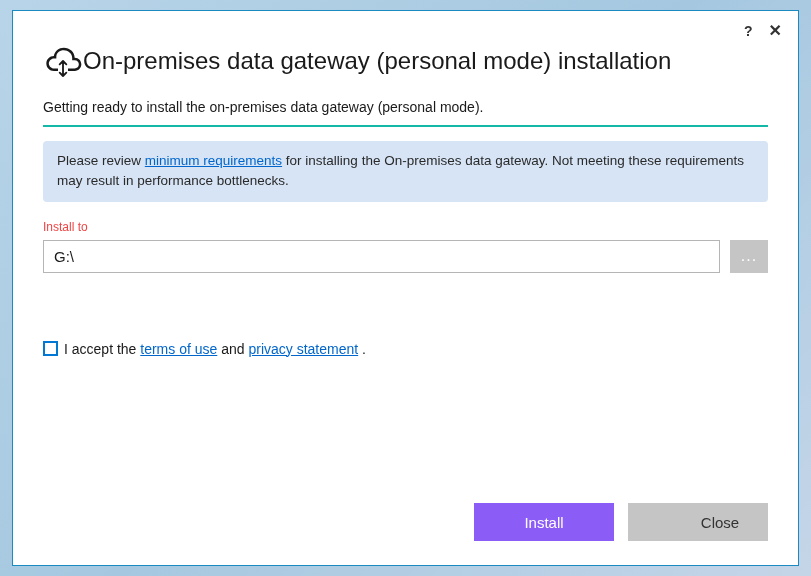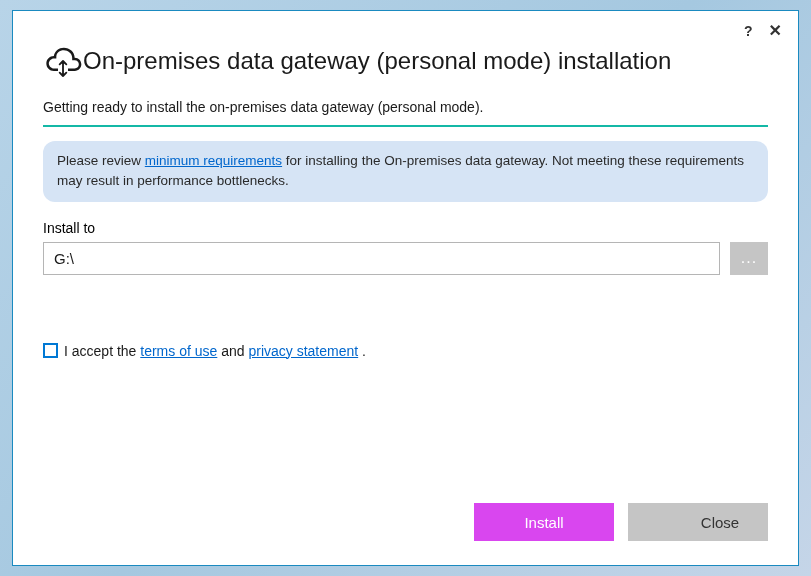--- a/index.html
+++ b/index.html
@@ -66,34 +66,34 @@
     }
     .subtitle {
       font-size: 14px;
       color: #1a1a1a;
       padding-bottom: 10px;
       border-bottom: 2px solid #14b8a6;
       margin-bottom: 14px;
     }
     .info-box {
       background: #d6e4f5;
-      border-radius: 12px;
+      border-radius: 4px;
       padding: 10px 14px;
       font-size: 13.5px;
       color: #2a2a2a;
       line-height: 1.5;
       margin-bottom: 18px;
     }
     .info-box a {
       color: #0066cc;
       text-decoration: underline;
     }
     .field-label {
-      font-size: 14px;
-      color: #000000;
+      font-size: 12px;
+      color: #ef4444;
       margin-bottom: 6px;
     }
     .path-row {
       display: flex;
       gap: 10px;
       align-items: stretch;
     }
     .path-input {
       flex: 1;
       border: 1px solid #b5b5b5;
@@ -145,21 +145,21 @@
     }
     .btn {
       width: 140px;
       height: 38px;
       border: none;
       font-size: 15px;
       font-family: inherit;
       cursor: pointer;
     }
     .btn-primary {
-      background: #d946ef;
+      background: #8b5cf6;
       color: #ffffff;
     }
     .btn-secondary {
       background: #c5c5c5;
       color: #333;
       padding-left: 44px;
     }
   </style>
 </head>
 <body>

